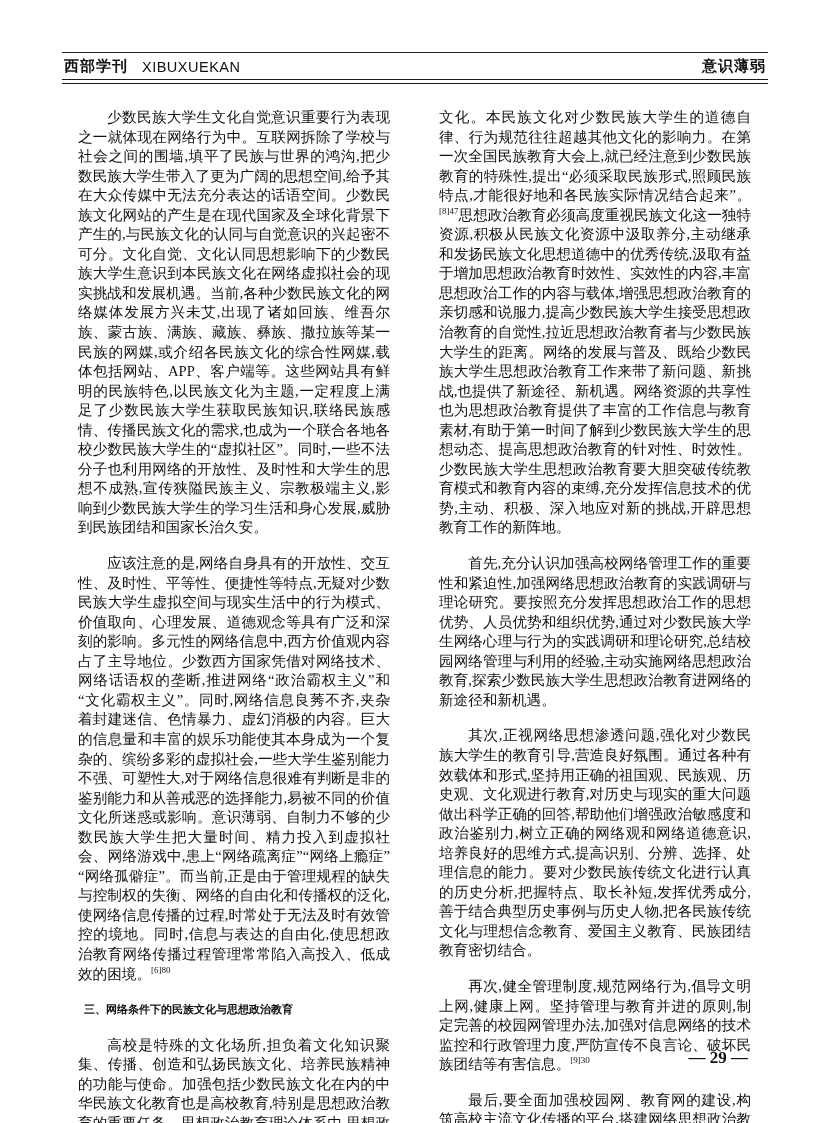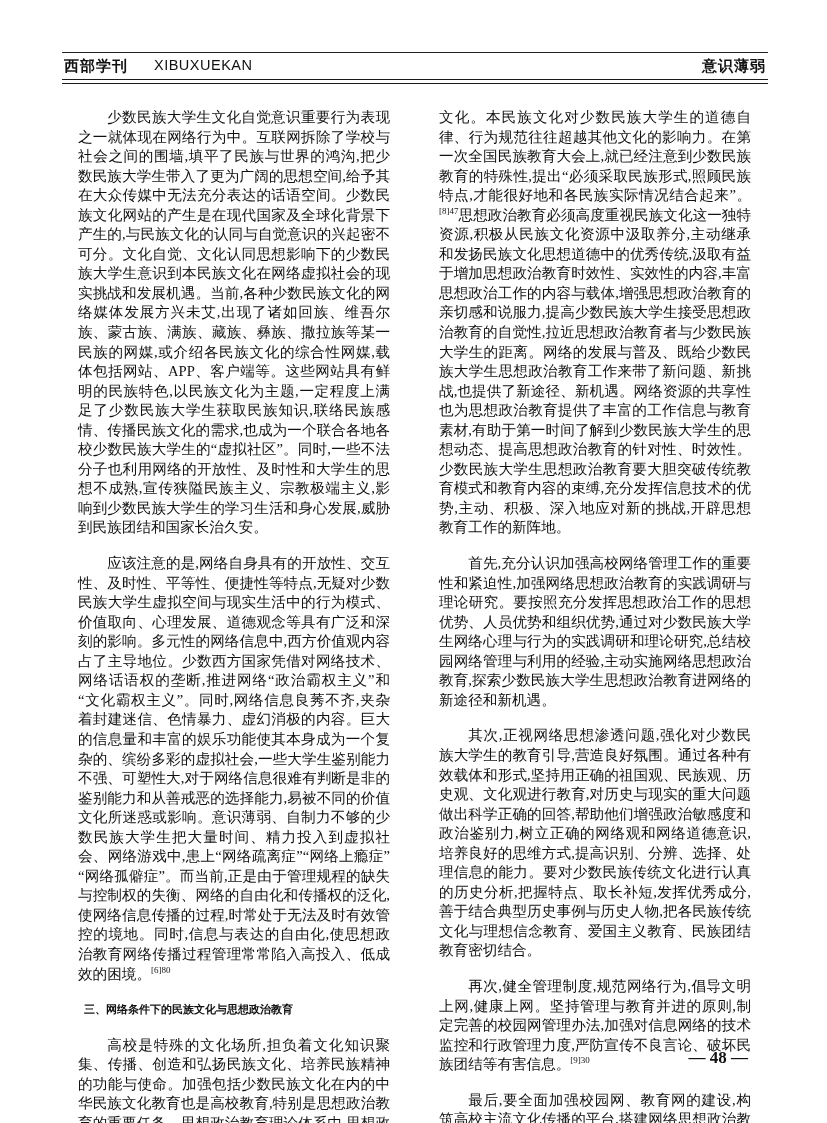--- a/index.html
+++ b/index.html
@@ -29,22 +29,22 @@
     height: 0;
   }
   .header-row {
     display: flex;
     justify-content: space-between;
     align-items: baseline;
     padding: 4px 2px 3px 2px;
   }
   .header-left {
     display: flex;
-    align-items: flex-start;
-    gap: 26px;
+    align-items: center;
+    gap: 14px;
   }
   .journal-name {
     font-family: "DejaVu Sans", "Liberation Sans", sans-serif;
     font-weight: bold;
     font-size: 15px;
     letter-spacing: 1px;
   }
   .journal-pinyin {
     font-family: Liberation Sans, sans-serif;
     font-size: 14.5px;
@@ -127,15 +127,15 @@
     </div>
 
   <div class="column col-right">
       <p class="para no-indent"><span>文化。本民族文化对少数民族大学生的道德自律、行为规范往往超越其他文化的影响力。在第一次全国民族教育大会上,就已经注意到少数民族教育的特殊性,提出“必须采取民族形式,照顾民族特点,才能很好地和各民族实际情况结合起来”。</span><sup class="cite">[8]47</sup><span>思想政治教育必须高度重视民族文化这一独特资源,积极从民族文化资源中汲取养分,主动继承和发扬民族文化思想道德中的优秀传统,汲取有益于增加思想政治教育时效性、实效性的内容,丰富思想政治工作的内容与载体,增强思想政治教育的亲切感和说服力,提高少数民族大学生接受思想政治教育的自觉性,拉近思想政治教育者与少数民族大学生的距离。网络的发展与普及、既给少数民族大学生思想政治教育工作来带了新问题、新挑战,也提供了新途径、新机遇。网络资源的共享性也为思想政治教育提供了丰富的工作信息与教育素材,有助于第一时间了解到少数民族大学生的思想动态、提高思想政治教育的针对性、时效性。少数民族大学生思想政治教育要大胆突破传统教育模式和教育内容的束缚,充分发挥信息技术的优势,主动、积极、深入地应对新的挑战,开辟思想教育工作的新阵地。</span></p>
       <p class="para"><span>首先,充分认识加强高校网络管理工作的重要性和紧迫性,加强网络思想政治教育的实践调研与理论研究。要按照充分发挥思想政治工作的思想优势、人员优势和组织优势,通过对少数民族大学生网络心理与行为的实践调研和理论研究,总结校园网络管理与利用的经验,主动实施网络思想政治教育,探索少数民族大学生思想政治教育进网络的新途径和新机遇。</span></p>
       <p class="para"><span>其次,正视网络思想渗透问题,强化对少数民族大学生的教育引导,营造良好氛围。通过各种有效载体和形式,坚持用正确的祖国观、民族观、历史观、文化观进行教育,对历史与现实的重大问题做出科学正确的回答,帮助他们增强政治敏感度和政治鉴别力,树立正确的网络观和网络道德意识,培养良好的思维方式,提高识别、分辨、选择、处理信息的能力。要对少数民族传统文化进行认真的历史分析,把握特点、取长补短,发挥优秀成分,善于结合典型历史事例与历史人物,把各民族传统文化与理想信念教育、爱国主义教育、民族团结教育密切结合。</span></p>
       <p class="para"><span>再次,健全管理制度,规范网络行为,倡导文明上网,健康上网。坚持管理与教育并进的原则,制定完善的校园网管理办法,加强对信息网络的技术监控和行政管理力度,严防宣传不良言论、破坏民族团结等有害信息。</span><sup class="cite">[9]30</sup></p>
       <p class="para"><span>最后,要全面加强校园网、教育网的建设,构筑高校主流文化传播的平台,搭建网络思想政治教育的阵地。要充分开发、利用好校园网、教育网的学习支持、生活服务功能,不断拓展思想政治教育的渠道和空间。要密切关注网上动态,特别是涉及民族宗教等网络热点事件对民族大学生思想状况的影响。要积极构建一支政治水平高、网络业务强、熟悉少数民族大学生心理及上网特点的教育队伍,形成合理有效的教育工作机制,牢牢把握网络思想政治教育主动权。</span><sup class="cite">[10]66</sup><span>要将少数民族文化纳入和谐</span></p>
     </div>
 
-  <div class="footer">— 48 —</div>
+  <div class="footer">— 29 —</div>
 
 </div>
 
 </body></html>

